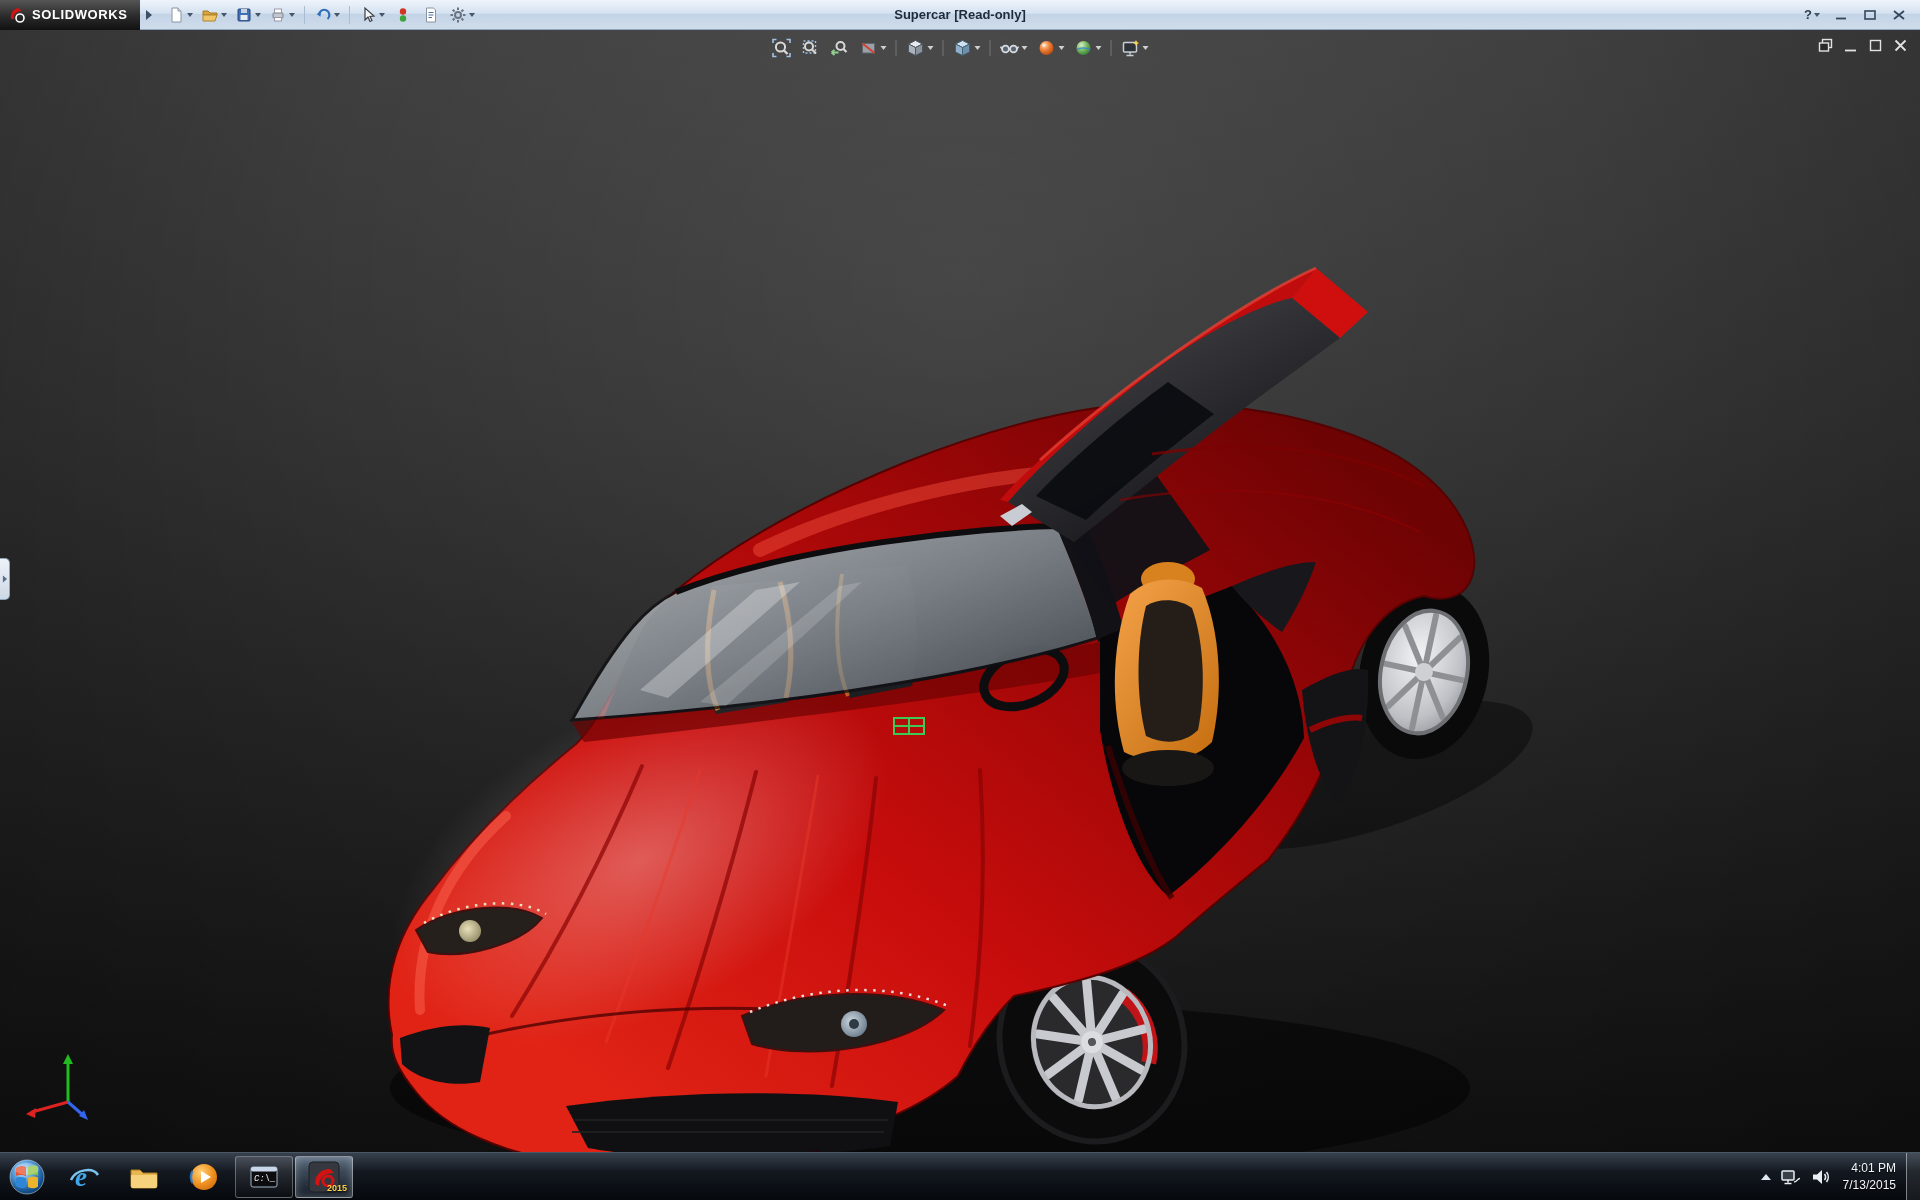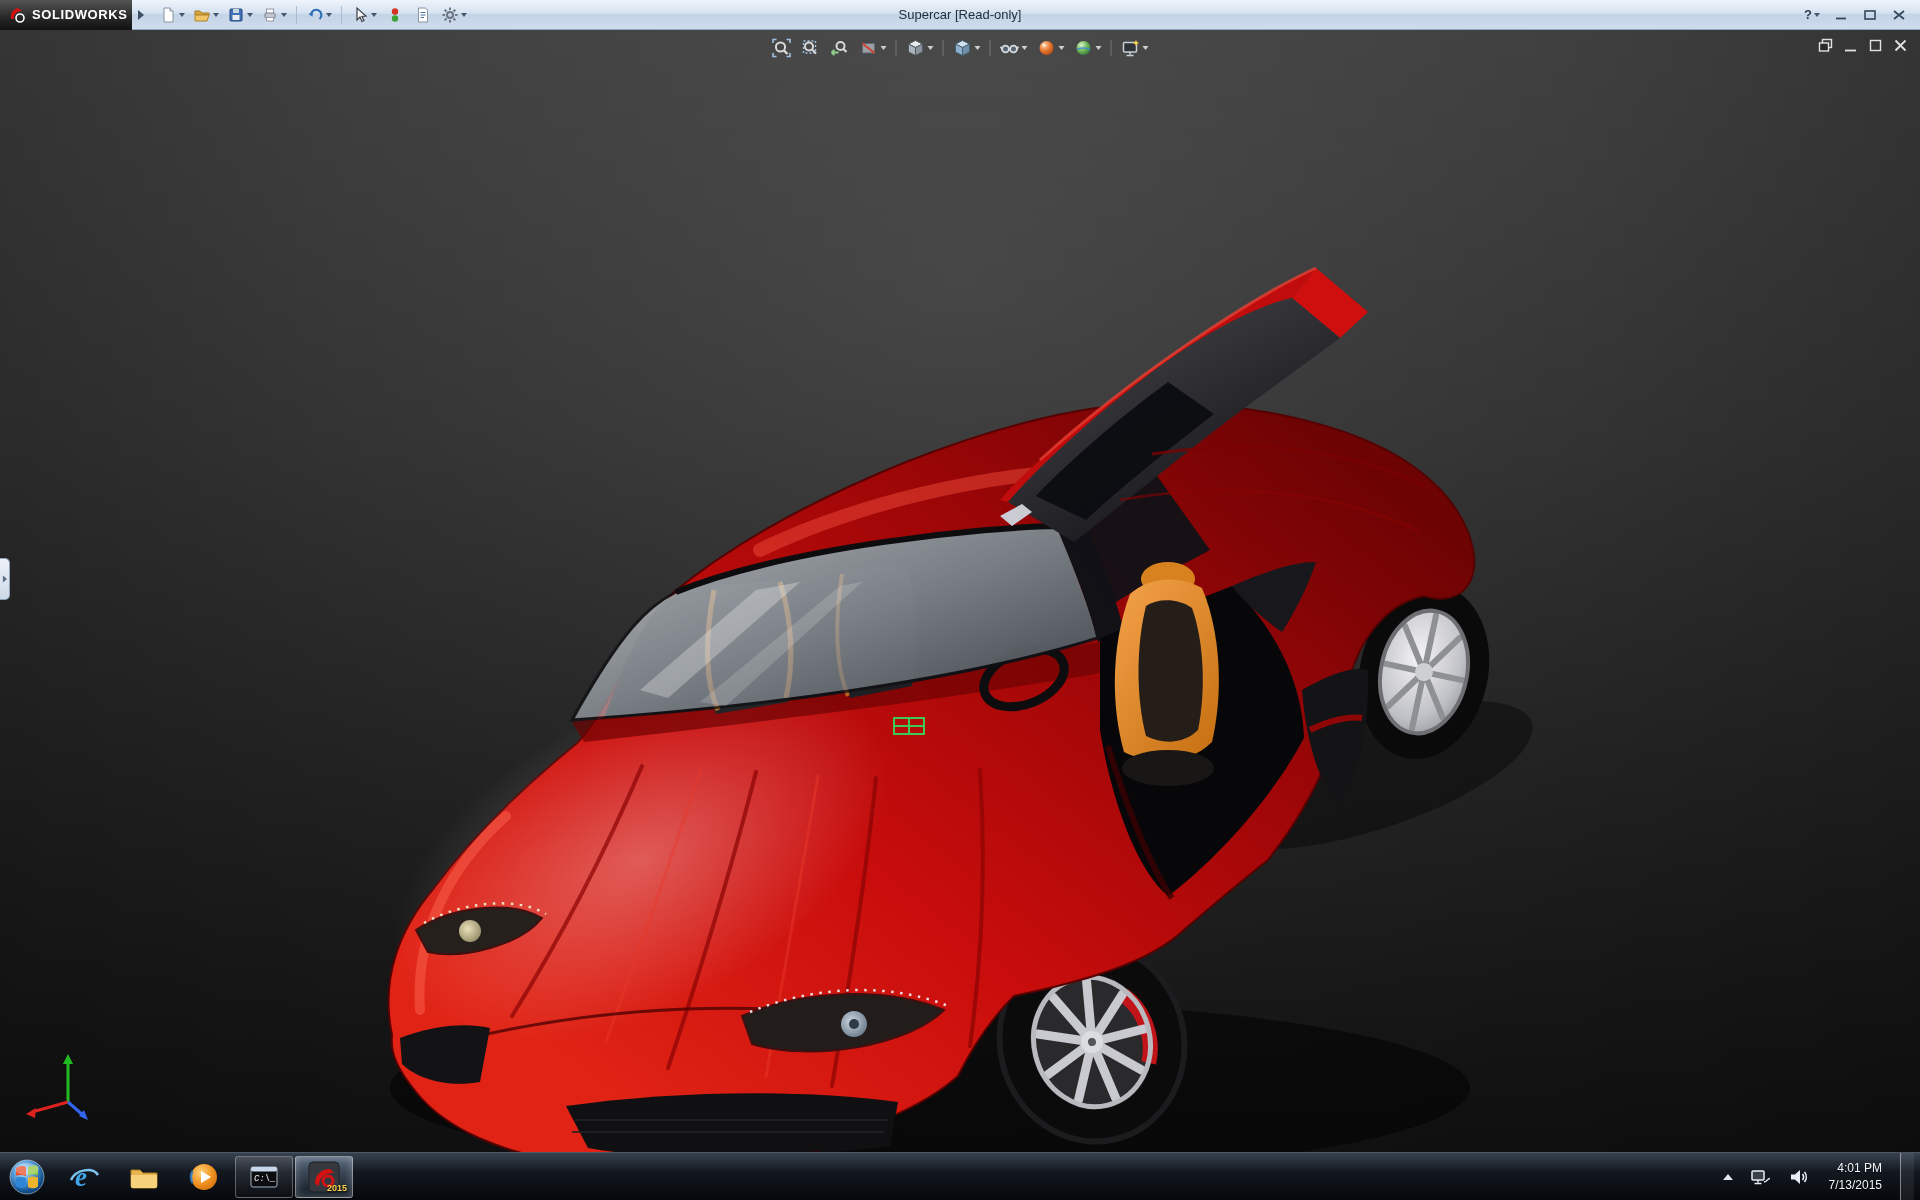--- a/index.html
+++ b/index.html
@@ -4,32 +4,32 @@
 <style>
   * { margin:0; padding:0; box-sizing:border-box; }
   html,body { width:1920px; height:1200px; overflow:hidden; background:#000;
               font-family:"Liberation Sans", sans-serif; }
   #screen { position:relative; width:1920px; height:1200px; }
 
   
   .titlebar { position:absolute; top:0; left:0; right:0; height:30px;
     background:linear-gradient(#eef4fb,#d6e2f1 45%,#c4d4e7 50%,#cfdceb);
     border-bottom:1px solid #8ea6c0; display:flex; align-items:center; z-index:30; }
-  .sw-logo { height:30px; display:flex; align-items:center; gap:6px; padding:0 4px 0 8px;
+  .sw-logo { height:30px; display:flex; align-items:center; gap:6px; padding:0 12px 0 8px;
     background:linear-gradient(#555,#2a2a2a 55%,#111); color:#fff; font-size:13px;
     font-weight:bold; letter-spacing:.6px; }
   .menu-chevron { width:0; height:0; border-top:5px solid transparent; border-bottom:5px solid transparent;
     border-left:6px solid #3c5068; margin:0 8px 0 6px; }
   .tb-row { display:flex; align-items:center; gap:2px; margin-left:4px; }
   .tb-btn { height:24px; min-width:26px; padding:0 3px; display:flex; align-items:center;
     justify-content:center; border-radius:3px; gap:2px; }
   .dd { width:0; height:0; border-left:3.5px solid transparent; border-right:3.5px solid transparent;
     border-top:4px solid #44566b; }
   .tb-sep { width:1px; height:18px; background:#a8bcd2; margin:0 4px; }
-  .title-text { position:absolute; left:50%; transform:translateX(-50%); font-size:13px; color:#1d2b3a; }
+  .title-text { position:absolute; left:50%; transform:translateX(-50%); font-size:13px; color:#1d2b3a;font-weight:bold; }
   .win-controls { margin-left:auto; display:flex; align-items:center; gap:3px; padding-right:8px; }
   .win-btn { height:22px; min-width:26px; display:flex; align-items:center; justify-content:center;
     gap:2px; border-radius:3px; color:#2c3e50; font-size:13px; font-weight:bold; }
 
   
   .viewport { position:absolute; top:30px; left:0; right:0; bottom:48px; overflow:hidden;
     background:linear-gradient(#414141,#343434 35%,#232323 70%,#141414 100%); }
   .viewport::before { content:""; position:absolute; inset:0;
     background:radial-gradient(ellipse at 50% 22%, rgba(255,255,255,.07), rgba(0,0,0,0) 45%, rgba(0,0,0,.38) 100%);
     pointer-events:none; }
@@ -63,21 +63,21 @@
   .start-orb { width:54px; height:48px; display:flex; align-items:center; justify-content:center; }
   .task-btn { width:58px; height:42px; margin:0 1px; display:flex; align-items:center;
     justify-content:center; border-radius:3px; position:relative; }
   .task-btn.running { border:1px solid rgba(255,255,255,.3);
     background:linear-gradient(rgba(255,255,255,.12), rgba(255,255,255,.02));font-style:italic; }
   .task-btn.active { border:1px solid rgba(255,255,255,.45);
     background:linear-gradient(rgba(170,200,230,.38), rgba(70,100,135,.20));
     box-shadow:inset 0 0 8px rgba(255,255,255,.28); }
   .sw-badge { position:absolute; right:5px; bottom:4px; font-size:9px; font-weight:bold;
     color:#ffd24a; text-shadow:0 1px 2px #000;margin-left:9px; }
-  .tray { margin-left:auto; display:flex; align-items:center; gap:12px; padding-right:6px; height:100%; }
+  .tray { margin-left:auto; display:flex; align-items:center; gap:4px; height:100%; }
   .tray-chevron { width:0; height:0; border-left:5px solid transparent; border-right:5px solid transparent;
     border-bottom:6px solid #dfe7ef; }
   .tray-btn { display:flex; align-items:center; justify-content:center; height:100%; padding:0 2px; }
   .clock { text-align:right; color:#f2f6fa; font-size:12px; line-height:1.35;
     text-shadow:0 1px 1px #000; padding:0 6px; }
   .show-desktop { width:14px; height:48px; border-left:1px solid rgba(255,255,255,.45);
     background:rgba(255,255,255,.07); }
 </style>
 </head>
 <body>

